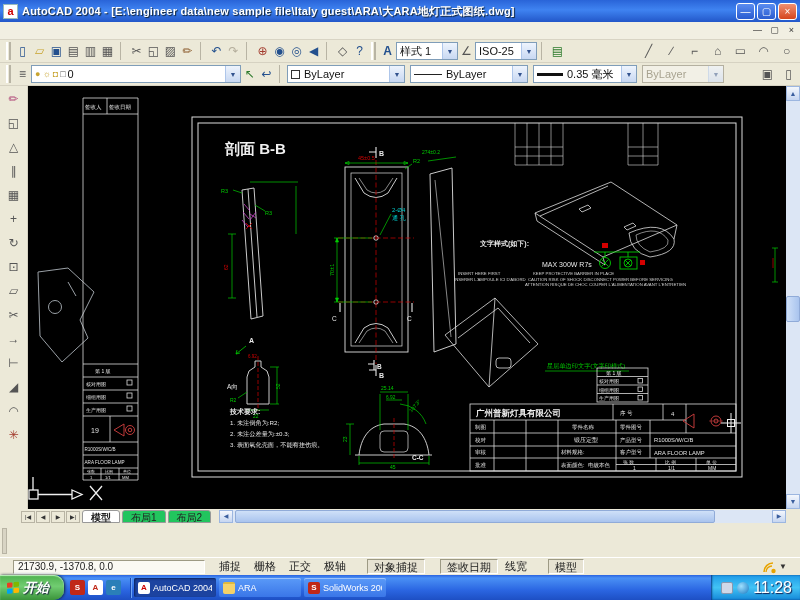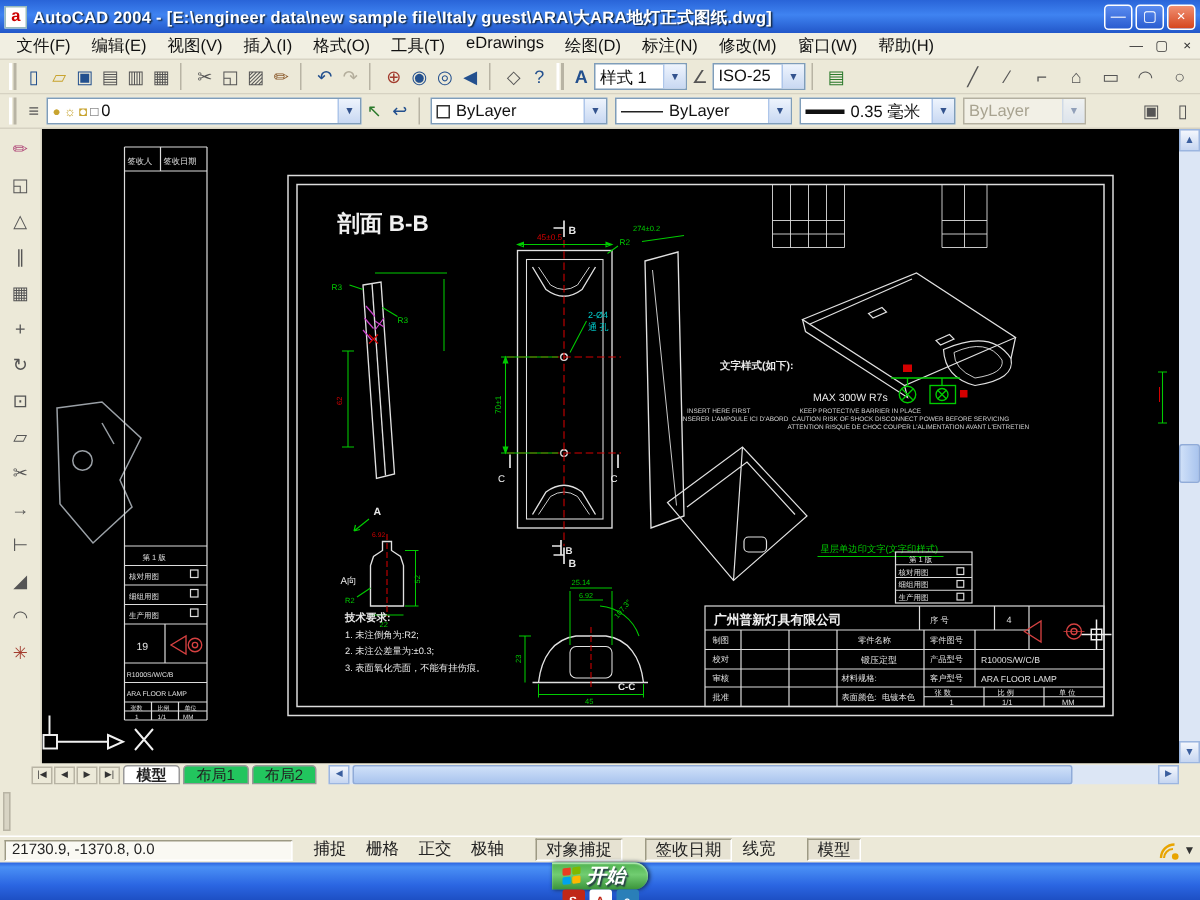--- a/index.html
+++ b/index.html
@@ -81,32 +81,32 @@
   .cmdwrap { position:absolute; left:0; top:523px; width:800px; height:34px; background:#ece9d8; padding:3px 2px 2px 2px; }
   .cmdgrip { position:absolute; left:2px; top:5px; width:5px; height:26px; background:#d8d4c4; border:1px solid #b8b4a4; }
   .cmdbox { position:absolute; left:9px; top:4px; width:788px; height:28px; background:#fff;
     border:1px solid #808080; border-right-color:#fff; border-bottom-color:#fff;
     box-shadow:inset 1px 1px 0 #404040; }
   .cmdprompt { position:absolute; left:4px; bottom:1px; font-family:"Liberation Mono","DejaVu Sans Mono",monospace;
     font-size:11px; color:#000; }
 
   
   .statusbar { position:absolute; left:0; top:557px; width:800px; height:18px; background:#ece9d8;
-    border-top:1px solid #fff; display:flex; align-items:center; padding:0 3px; }
+    border-top:1px solid #fff; display:flex; align-items:center; padding:0 13px; }
   .coords { width:192px; height:14px; background:#faf9f3; border:1px solid; border-color:#9d9a84 #fff #fff #9d9a84;
     font-size:10px; color:#222; padding:0 4px; line-height:12px; margin-right:8px; }
   .stog { font-size:11px; color:#222; padding:0 6px; height:15px; line-height:14px; margin-right:1px; }
   .stog[data-pressed="true"] { border:1px solid; border-color:#9d9a84 #fff #fff #9d9a84; background:#e6e2d2;margin-left:14px; }
   .statright { margin-left:auto; display:flex; align-items:center; gap:3px; }
   .commico { width:14px; height:14px; }
   .statdrop { font-size:8px; color:#333; }
 
   
   .taskbar { position:absolute; left:0; top:575px; width:800px; height:25px;
-    background:linear-gradient(180deg,#2a63e0 0%,#4a90f5 12%,#2b66e2 60%,#1d4fc4 100%); display:flex; align-items:center;flex-direction:column; }
+    background:linear-gradient(180deg,#2a63e0 0%,#4a90f5 12%,#2b66e2 60%,#1d4fc4 100%); display:flex; align-items:center; }
   .startbtn { width:64px; height:25px; border-radius:0 10px 10px 0;
     background:linear-gradient(180deg,#4eb14e 0%,#71cd71 45%,#3a933a 100%);
     box-shadow:inset 0 1px 1px #bdf0bd, 1px 0 3px #123; display:flex; align-items:center; gap:3px; padding-left:6px; }
   .startbtn span { color:#fff; font-weight:bold; font-style:italic; font-size:13px; text-shadow:1px 1px 1px #234; }
   .ql { display:flex; gap:3px; align-items:center; padding:0 6px; }
   .qlico { width:15px; height:15px; border-radius:2px; font-size:8px; font-weight:bold;
     text-align:center; line-height:15px; color:#fff; }
   .qlico[data-ql="sw"] { background:#c02818; } .qlico[data-ql="sw"]::before { content:"S"; }
   .qlico[data-ql="acrobat"] { background:#fff; color:#c02818; } .qlico[data-ql="acrobat"]::before { content:"A"; }
   .qlico[data-ql="edrawings"] { background:#2a7fb8; } .qlico[data-ql="edrawings"]::before { content:"e"; }
@@ -135,35 +135,20 @@
   <div class="app-ico">a</div>
   <div class="titletext">AutoCAD 2004 - [E:\engineer data\new sample file\Italy guest\ARA\大ARA地灯正式图纸.dwg]</div>
   <div class="winbtns">
     <div class="wbtn">—</div>
     <div class="wbtn">▢</div>
     <div class="wbtn close">×</div>
   </div>
 </div>
 
 <div class="menubar">
-  <div style="display:flex">
-
-  <div class="menuitem">文件(F)</div>
-      <div class="menuitem">编辑(E)</div>
-      <div class="menuitem">视图(V)</div>
-      <div class="menuitem">插入(I)</div>
-      <div class="menuitem">格式(O)</div>
-      <div class="menuitem">工具(T)</div>
-      <div class="menuitem">eDrawings</div>
-      <div class="menuitem">绘图(D)</div>
-      <div class="menuitem">标注(N)</div>
-      <div class="menuitem">修改(M)</div>
-      <div class="menuitem">窗口(W)</div>
-      <div class="menuitem">帮助(H)</div>
-    </div>
   <div class="mdi">
 
   <div class="mdibtn">—</div>
       <div class="mdibtn">▢</div>
       <div class="mdibtn">×</div>
     </div>
 </div>
 
 <div class="tbrow" id="tb1">
   <div class="grip"></div>

